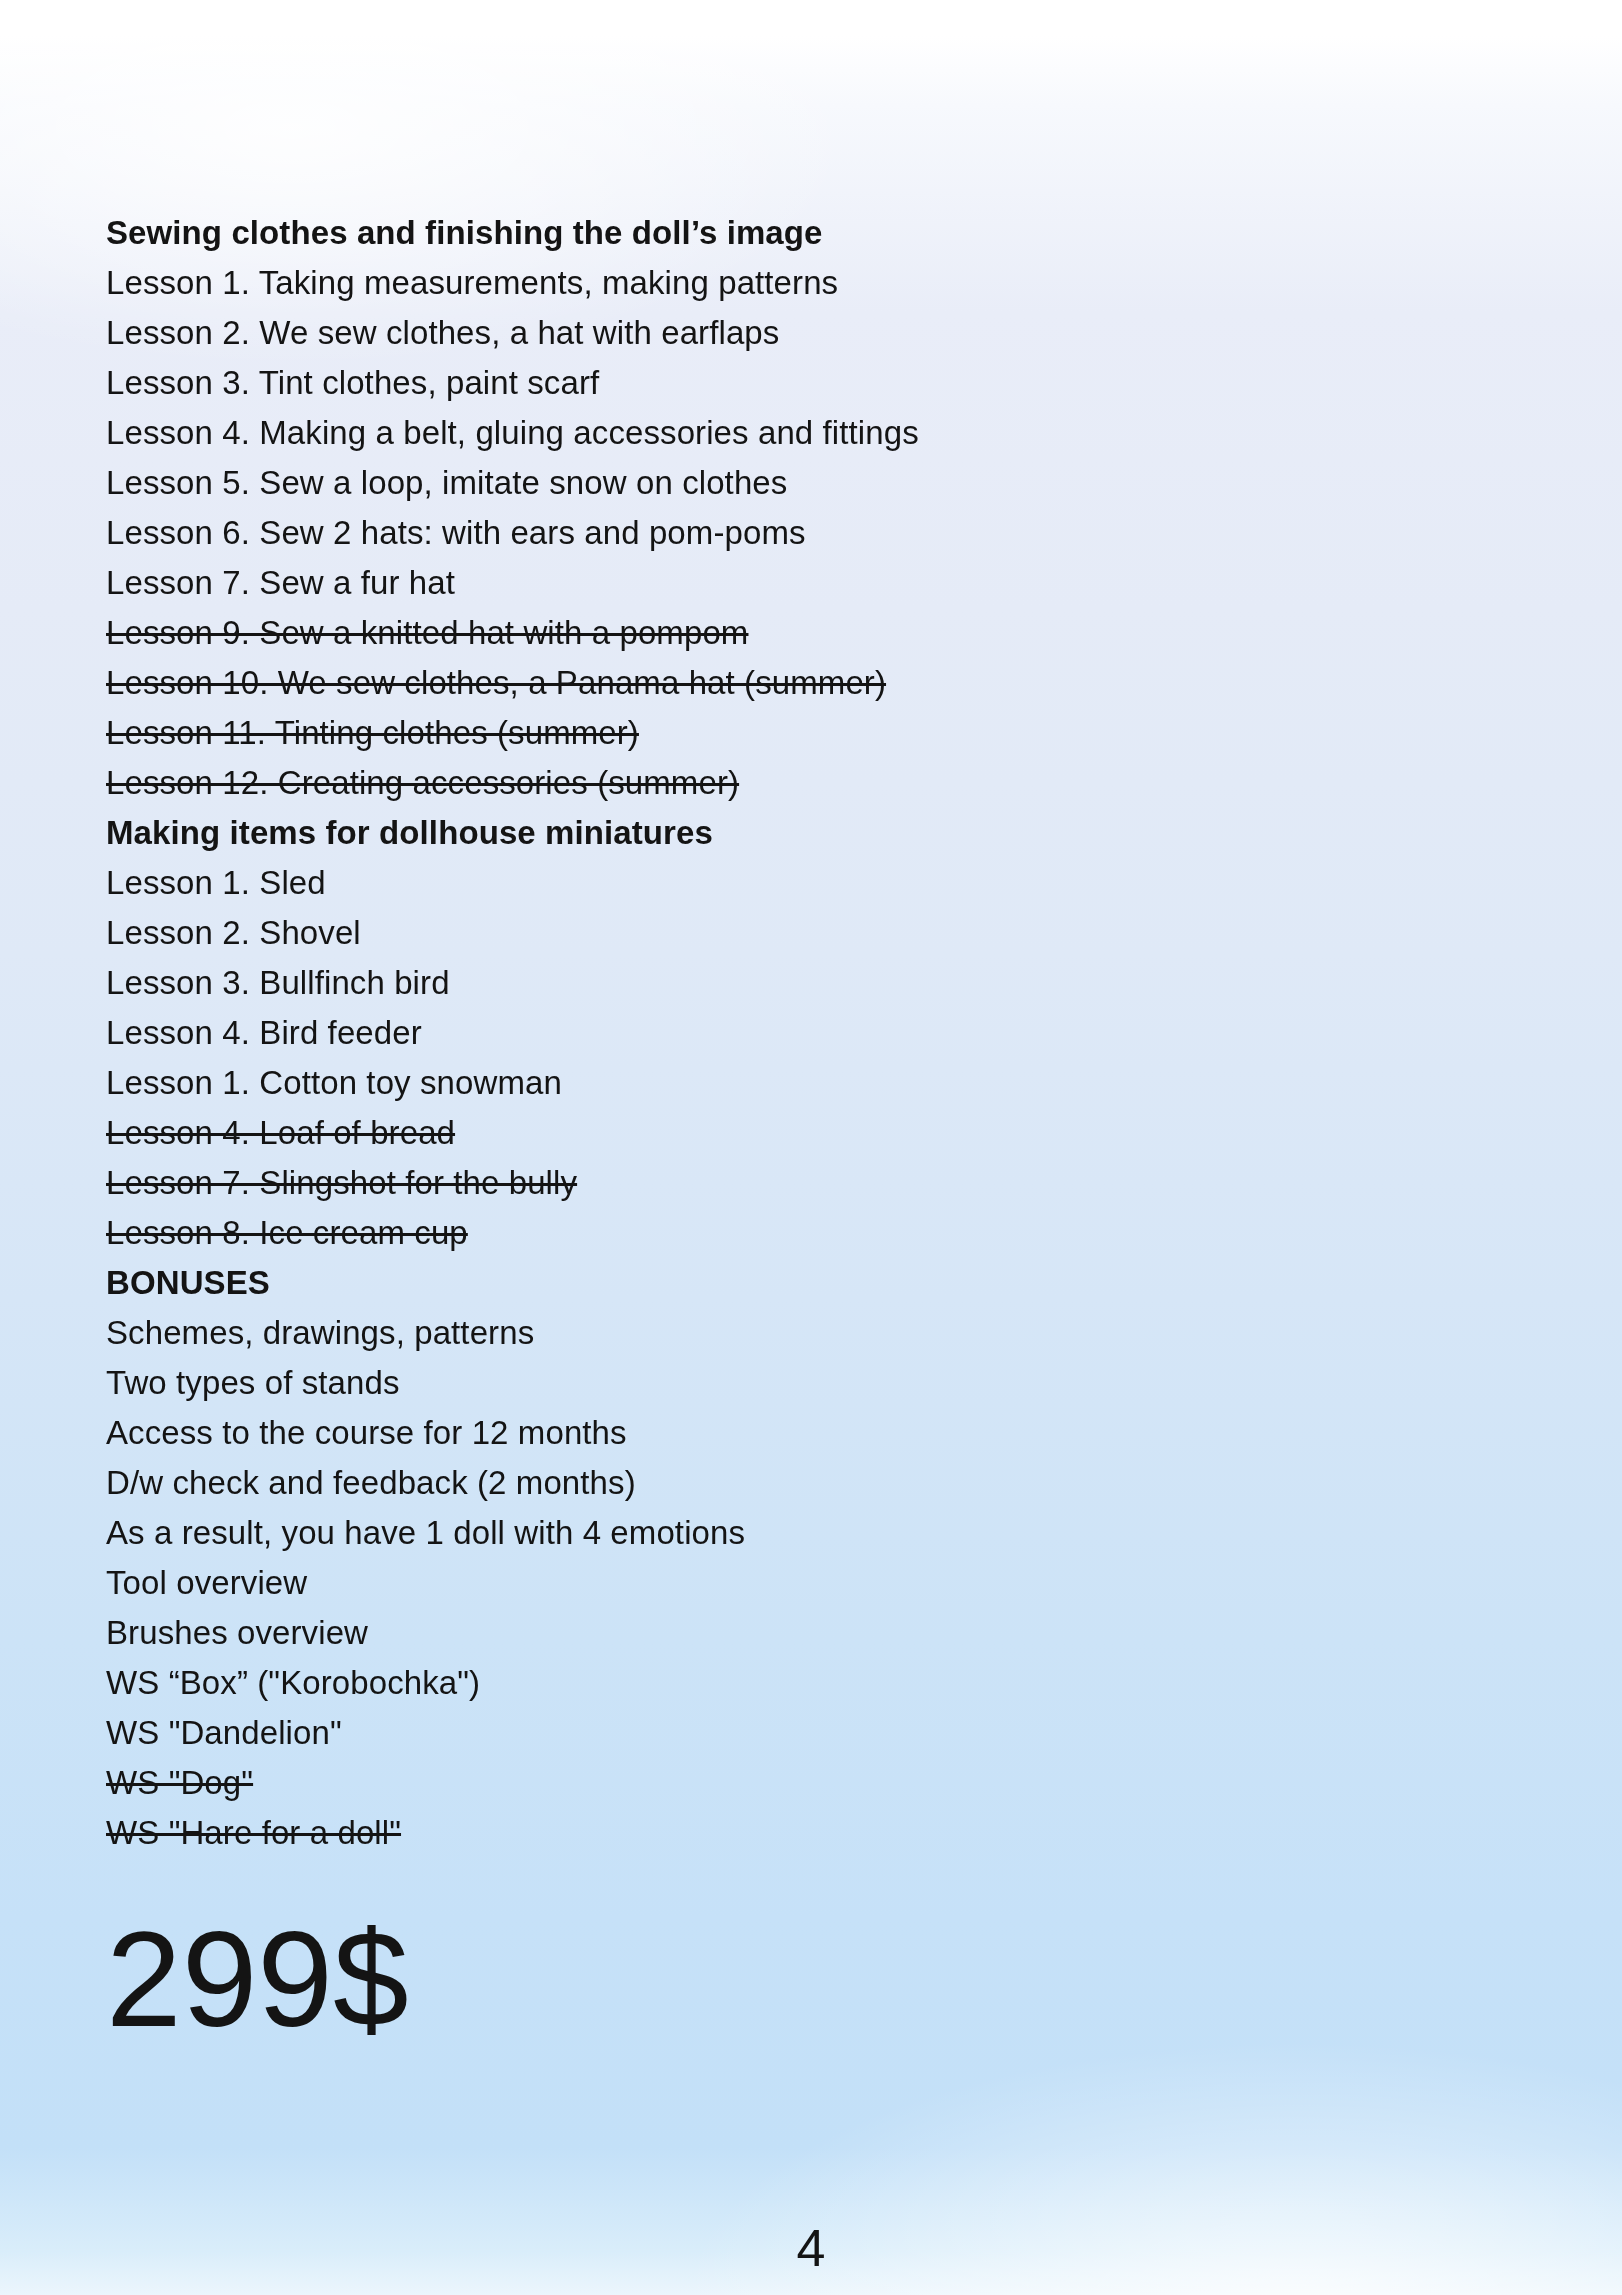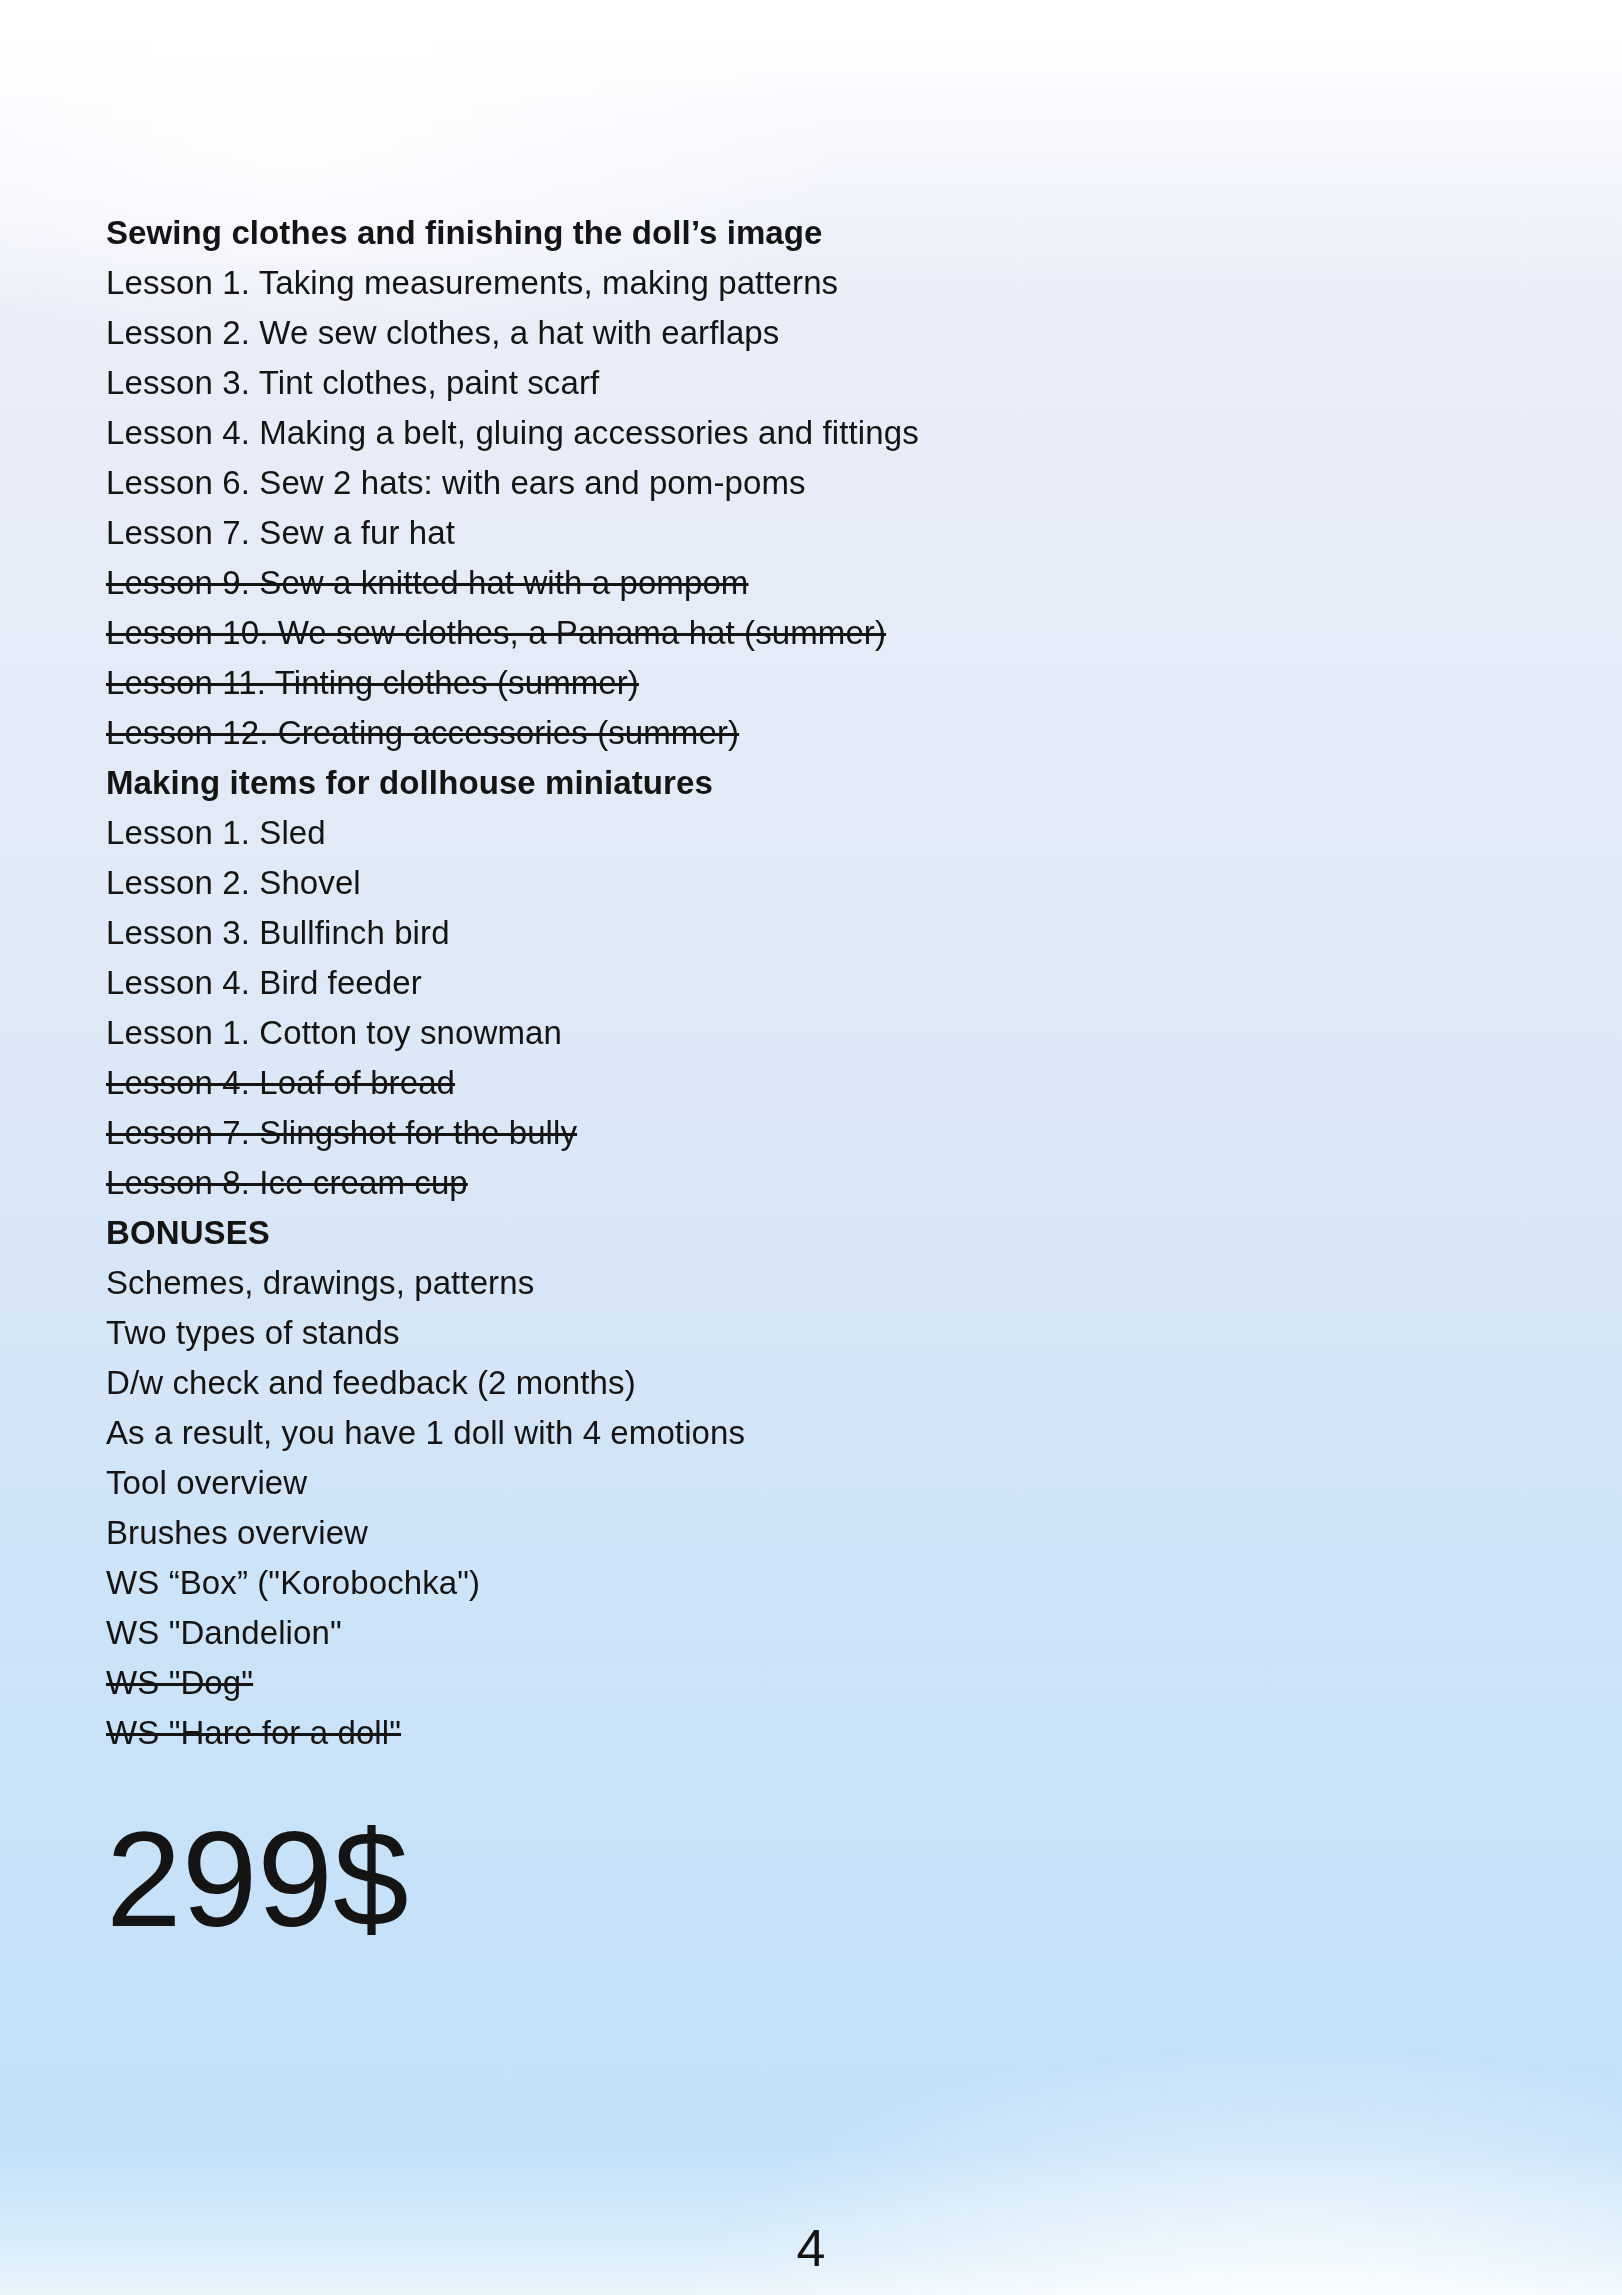--- a/index.html
+++ b/index.html
@@ -74,38 +74,40 @@
 <body>
 
 <div class="page">
   <div class="content">
     <div>
         <div class="line heading">Sewing clothes and finishing the doll’s image</div>
         <div class="line">Lesson 1. Taking measurements, making patterns</div>
         <div class="line">Lesson 2. We sew clothes, a hat with earflaps</div>
         <div class="line">Lesson 3. Tint clothes, paint scarf</div>
         <div class="line">Lesson 4. Making a belt, gluing accessories and fittings</div>
+        <div class="line">Lesson 5. Sew a loop, imitate snow on clothes</div>
         <div class="line">Lesson 6. Sew 2 hats: with ears and pom-poms</div>
         <div class="line">Lesson 7. Sew a fur hat</div>
         <div class="line struck">Lesson 9. Sew a knitted hat with a pompom</div>
         <div class="line struck">Lesson 10. We sew clothes, a Panama hat (summer)</div>
         <div class="line struck">Lesson 11. Tinting clothes (summer)</div>
         <div class="line struck">Lesson 12. Creating accessories (summer)</div>
         <div class="line heading">Making items for dollhouse miniatures</div>
         <div class="line">Lesson 1. Sled</div>
         <div class="line">Lesson 2. Shovel</div>
         <div class="line">Lesson 3. Bullfinch bird</div>
         <div class="line">Lesson 4. Bird feeder</div>
         <div class="line">Lesson 1. Cotton toy snowman</div>
         <div class="line struck">Lesson 4. Loaf of bread</div>
         <div class="line struck">Lesson 7. Slingshot for the bully</div>
         <div class="line struck">Lesson 8. Ice cream cup</div>
         <div class="line heading">BONUSES</div>
         <div class="line">Schemes, drawings, patterns</div>
         <div class="line">Two types of stands</div>
+        <div class="line">Access to the course for 12 months</div>
         <div class="line">D/w check and feedback (2 months)</div>
         <div class="line">As a result, you have 1 doll with 4 emotions</div>
         <div class="line">Tool overview</div>
         <div class="line">Brushes overview</div>
         <div class="line">WS “Box” ("Korobochka")</div>
         <div class="line">WS "Dandelion"</div>
         <div class="line struck">WS "Dog"</div>
         <div class="line struck">WS "Hare for a doll"</div>
       </div>
     <div class="price">299$</div>

